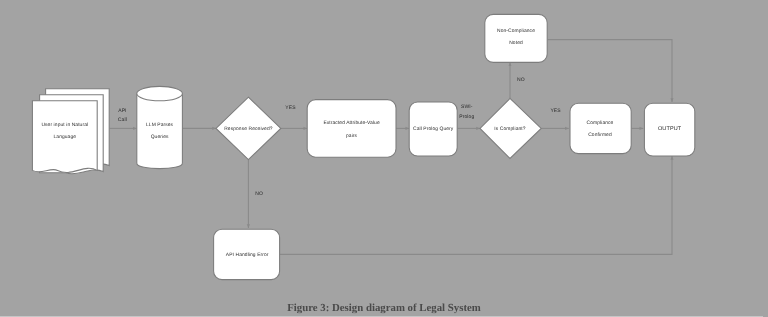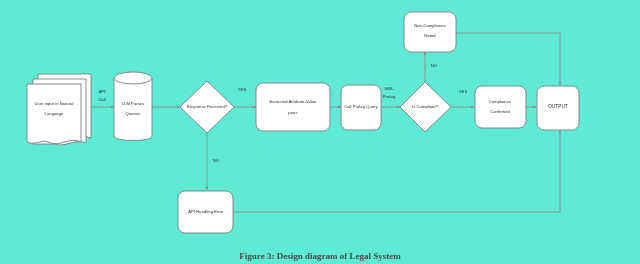--- a/index.html
+++ b/index.html
@@ -4,21 +4,21 @@
 <style>
   html, body {
     margin: 0;
     padding: 0;
     background: #ffffff;
   }
   #page {
     position: relative;
     width: 640px;
     height: 264px;
-    background: #5eead4;
+    background: #a3a3a3;
     font-family: "Liberation Sans", sans-serif;
     overflow: hidden;
   }
   #flow-svg {
     position: absolute;
     left: 0;
     top: 0;
     width: 640px;
     height: 264px;
   }

